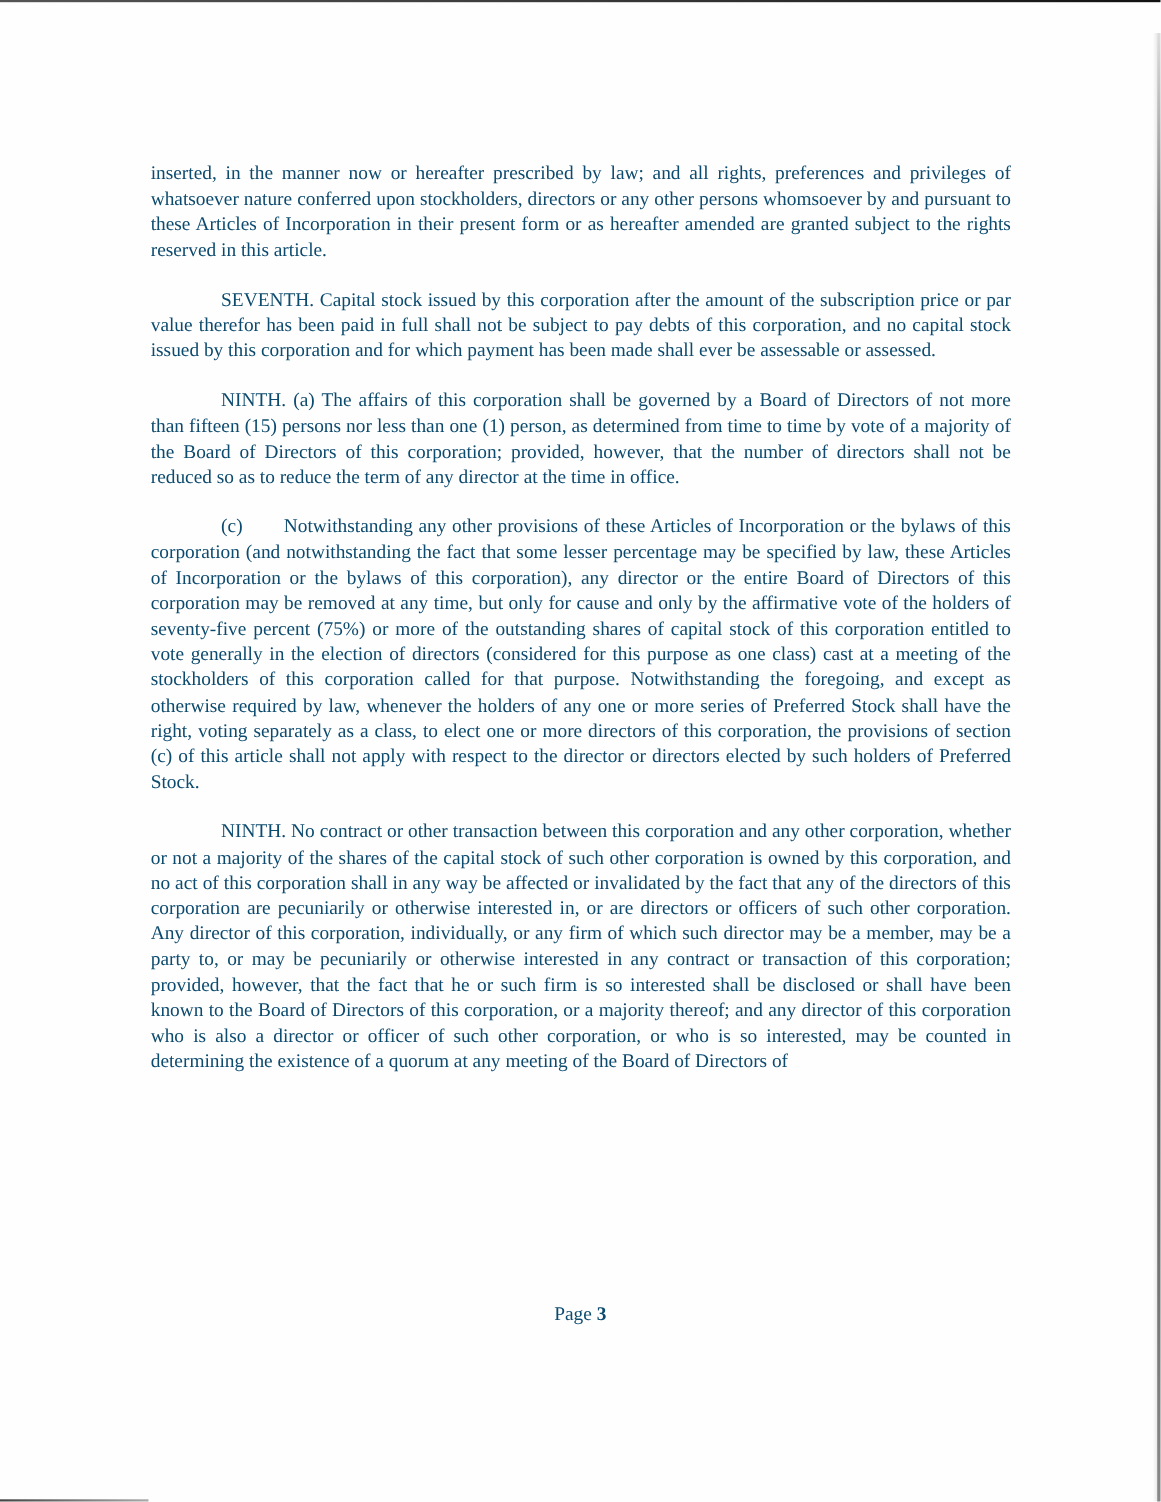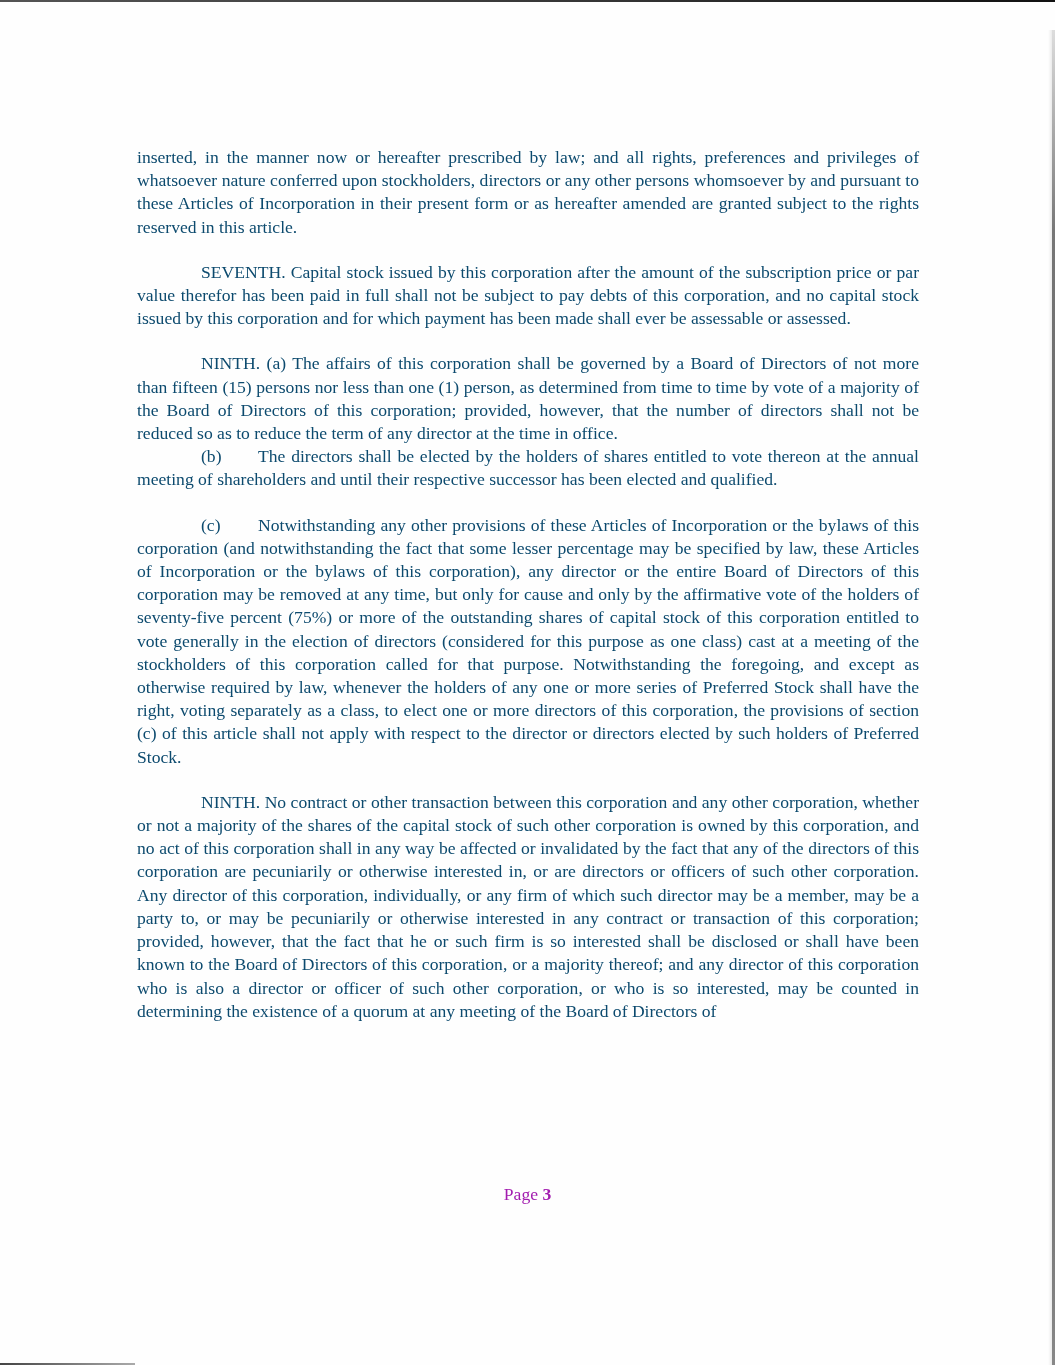--- a/index.html
+++ b/index.html
@@ -65,21 +65,21 @@
       width: 57px;
     }
     .footer {
       position: absolute;
       left: 0;
       top: 1184px;
       width: 1055px;
       text-align: center;
       font-family: "Liberation Serif", "DejaVu Serif", serif;
       font-size: 17.6px;
-      color: #a21caf;
+      color: #0c4a6e;
     }
     .footer .num { font-weight: bold; }
   </style>
 </head>
 <body>
 
 <div class="scan-top-edge"></div>
 <div class="scan-right-shade"></div>
 <div class="scan-right-edge"></div>
 <div class="scan-bottom-edge"></div>
@@ -94,23 +94,20 @@
     <span class="indent"></span><span>SEVENTH.</span>
     <span>Capital stock issued by this corporation after the amount of the subscription price or par value therefor has been paid in full shall not be subject to pay debts of this corporation, and no capital stock issued by this corporation and for which payment has been made shall ever be assessable or assessed.</span>
   </p>
 
   <p class="para gap">
     <span class="indent"></span><span>NINTH.</span>
     <span>(a)</span>
     <span>The affairs of this corporation shall be governed by a Board of Directors of not more than fifteen (15) persons nor less than one (1) person, as determined from time to time by vote of a majority of the Board of Directors of this corporation; provided, however, that the number of directors shall not be reduced so as to reduce the term of any director at the time in office.</span>
   </p>
 
-  <p class="para">
-    <span class="indent"></span><span class="sub-label">(b)</span><span>The directors shall be elected by the holders of shares entitled to vote thereon at the annual meeting of shareholders and until their respective successor has been elected and qualified.</span>
-  </p>
 
   <p class="para gap">
     <span class="indent"></span><span class="sub-label">(c)</span><span>Notwithstanding any other provisions of these Articles of Incorporation or the bylaws of this corporation (and notwithstanding the fact that some lesser percentage may be specified by law, these Articles of Incorporation or the bylaws of this corporation), any director or the entire Board of Directors of this corporation may be removed at any time, but only for cause and only by the affirmative vote of the holders of seventy-five percent (75%) or more of the outstanding shares of capital stock of this corporation entitled to vote generally in the election of directors (considered for this purpose as one class) cast at a meeting of the stockholders of this corporation called for that purpose. Notwithstanding the foregoing, and except as otherwise required by law, whenever the holders of any one or more series of Preferred Stock shall have the right, voting separately as a class, to elect one or more directors of this corporation, the provisions of section (c) of this article shall not apply with respect to the director or directors elected by such holders of Preferred Stock.</span>
   </p>
 
 
   <p class="para gap">
     <span class="indent"></span><span>NINTH.</span>
     <span>No contract or other transaction between this corporation and any other corporation, whether or not a majority of the shares of the capital stock of such other corporation is owned by this corporation, and no act of this corporation shall in any way be affected or invalidated by the fact that any of the directors of this corporation are pecuniarily or otherwise interested in, or are directors or officers of such other corporation. Any director of this corporation, individually, or any firm of which such director may be a member, may be a party to, or may be pecuniarily or otherwise interested in any contract or transaction of this corporation; provided, however, that the fact that he or such firm is so interested shall be disclosed or shall have been known to the Board of Directors of this corporation, or a majority thereof; and any director of this corporation who is also a director or officer of such other corporation, or who is so interested, may be counted in determining the existence of a quorum at any meeting of the Board of Directors of</span>
   </p>

